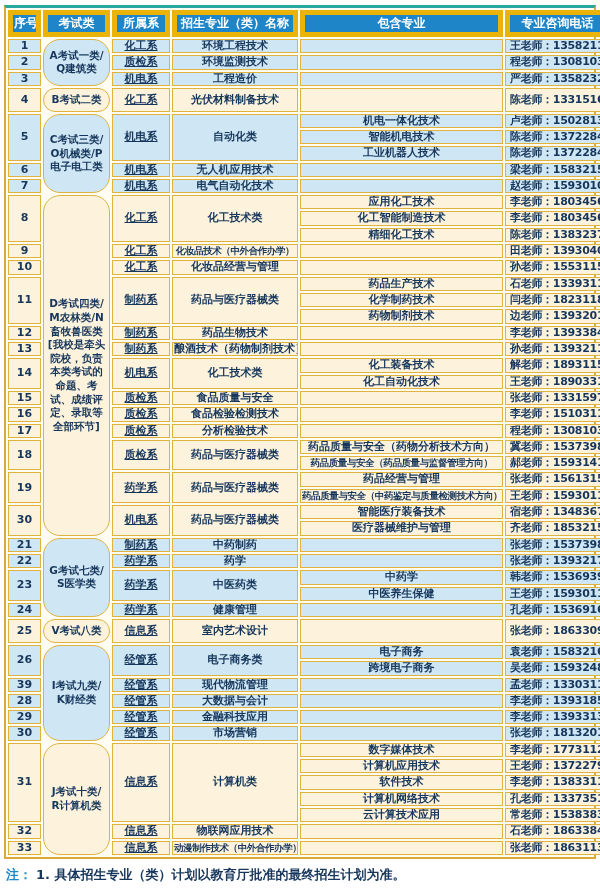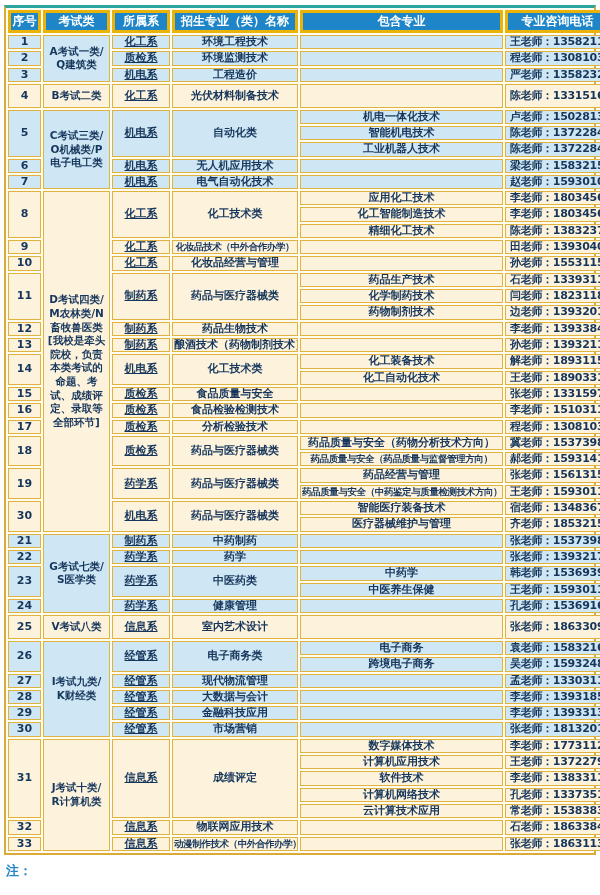--- a/index.html
+++ b/index.html
@@ -21,21 +21,21 @@
     border-collapse: separate;
     border-spacing: 2px;
     table-layout: fixed;
   }
   th {
     background: #1e86c8;
     color: #ffffff;
     font-size: 12px;
     font-weight: bold;
     height: 22px;
-    border: 3px solid #eab308;
+    border: 5px solid #eab308;
     padding: 0 1px;
     text-align: center;
     white-space: nowrap;
     overflow: hidden;
   }
   td {
     border: 1px solid #e0b23e;
     height: 12.5px;
     font-size: 11px;
     font-weight: bold;
@@ -45,20 +45,21 @@
     line-height: 1.12;
     overflow: hidden;
   }
   tr.blue td { background: #cfe7f5; }
   tr.cream td { background: #fdf3dd; }
   td.cell-no { font-size: 11px; }
   td.cell-category {
     font-size: 10.5px;
     line-height: 1.3;
     padding: 4px 2px;
+    border-radius: 17px;
   }
   td.cell-dept { white-space: nowrap; text-decoration: underline; }
   td.cell-major { white-space: nowrap; }
   td.cell-include { white-space: nowrap; }
   td.cell-phone {
     text-align: left;
     padding-left: 4px;
     white-space: nowrap;
     letter-spacing: -0.3px;
   }
@@ -329,21 +330,21 @@
           <td class="cell-dept" rowspan="2">经管系</td>
           <td class="cell-major" rowspan="2">电子商务类</td>
           <td class="cell-include">电子商务</td>
           <td class="cell-phone">袁老师：15832161260</td>
         </tr>
         <tr class="blue">
           <td class="cell-include">跨境电子商务</td>
           <td class="cell-phone">吴老师：15932488035</td>
         </tr>
         <tr class="blue">
-          <td class="cell-no">27</td>
+          <td class="cell-no">39</td>
           <td class="cell-dept">经管系</td>
           <td class="cell-major">现代物流管理</td>
           <td class="cell-include"></td>
           <td class="cell-phone">孟老师：13303115152</td>
         </tr>
         <tr class="blue">
           <td class="cell-no">28</td>
           <td class="cell-dept">经管系</td>
           <td class="cell-major">大数据与会计</td>
           <td class="cell-include"></td>
@@ -360,21 +361,21 @@
           <td class="cell-no">30</td>
           <td class="cell-dept">经管系</td>
           <td class="cell-major">市场营销</td>
           <td class="cell-include"></td>
           <td class="cell-phone">张老师：18132013752</td>
         </tr>
         <tr class="cream">
           <td class="cell-no" rowspan="5">31</td>
           <td class="cell-category" rowspan="7">J考试十类/ R计算机类</td>
           <td class="cell-dept" rowspan="5">信息系</td>
-          <td class="cell-major" rowspan="5">成绩评定</td>
+          <td class="cell-major" rowspan="5">计算机类</td>
           <td class="cell-include">数字媒体技术</td>
           <td class="cell-phone">李老师：17731120679</td>
         </tr>
         <tr class="cream">
           <td class="cell-include">计算机应用技术</td>
           <td class="cell-phone">王老师：13722795950</td>
         </tr>
         <tr class="cream">
           <td class="cell-include">软件技术</td>
           <td class="cell-phone">李老师：13833119041</td>
@@ -401,14 +402,15 @@
           <td class="cell-include"></td>
           <td class="cell-phone">张老师：18631132979</td>
         </tr>
       </tbody>
   </table>
 </div>
 
 <div class="notes">
   <span class="notes-prefix">注：</span>
   <div class="notes-list">
+    <div>1. 具体招生专业（类）计划以教育厅批准的最终招生计划为准。</div>
   </div>
 </div>
 
 </body></html>

